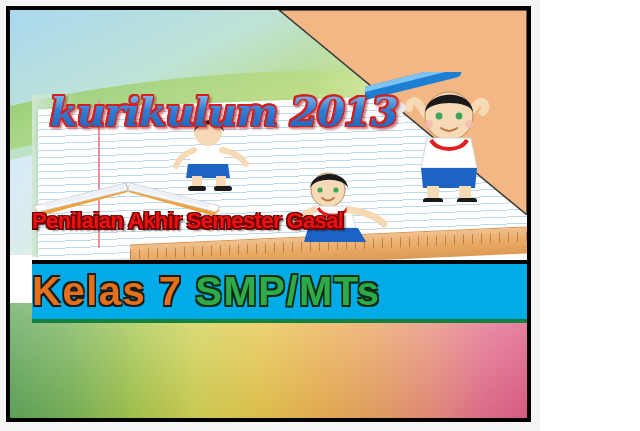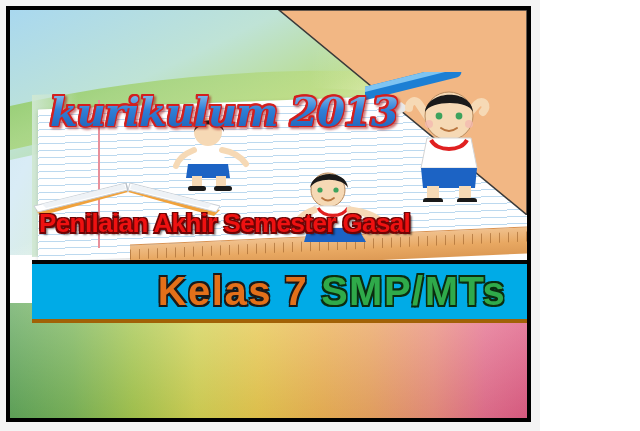--- a/index.html
+++ b/index.html
@@ -112,23 +112,23 @@
   .kid-a{left:355px;top:62px;width:140px;height:130px;}
   .kid-b{left:278px;top:160px;width:120px;height:78px;}
   .kid-c{left:150px;top:106px;width:100px;height:78px;}
 
   
   .blue-banner{
     position:absolute;
     left:22px; top:250px; width:600px; height:63px;
     background:#00abe7;
     border-top:4px solid #050505;
-    border-bottom:4px solid #a16207;
+    border-bottom:4px solid #15803d;
     box-sizing:border-box;
-    display:flex;align-items:center;justify-content:center;
+    display:flex;align-items:center;
   }
 
   
   .txt{position:absolute;white-space:nowrap;line-height:1;}
 
   .kurikulum{
     left:40px; top:82px;
     font-family:"DejaVu Serif", serif;
     font-size:40px;
     font-weight:bold;
@@ -151,22 +151,22 @@
     font-weight:bold;
     letter-spacing:-1px;
     color:#ee1111;
     text-shadow:
       -1.5px -1.5px 0 #7a0000,  1.5px -1.5px 0 #7a0000,
       -1.5px  1.5px 0 #7a0000,  1.5px  1.5px 0 #7a0000,
        3px 3px 2px rgba(0,0,0,.55);
   }
 
   .penilaian{
-    left:29px; top:200px;
-    font-size:26px;
+    left:22px; top:200px;
+    font-size:22px;
     font-weight:bold;
     letter-spacing:-0.6px;
     color:#ee1111;
     text-shadow:
       -1.5px -1.5px 0 #6e0404,  1.5px -1.5px 0 #6e0404,
       -1.5px  1.5px 0 #6e0404,  1.5px  1.5px 0 #6e0404,
        3px 3px 2px rgba(0,0,0,.5);
   }
 
   .kelas-line{

